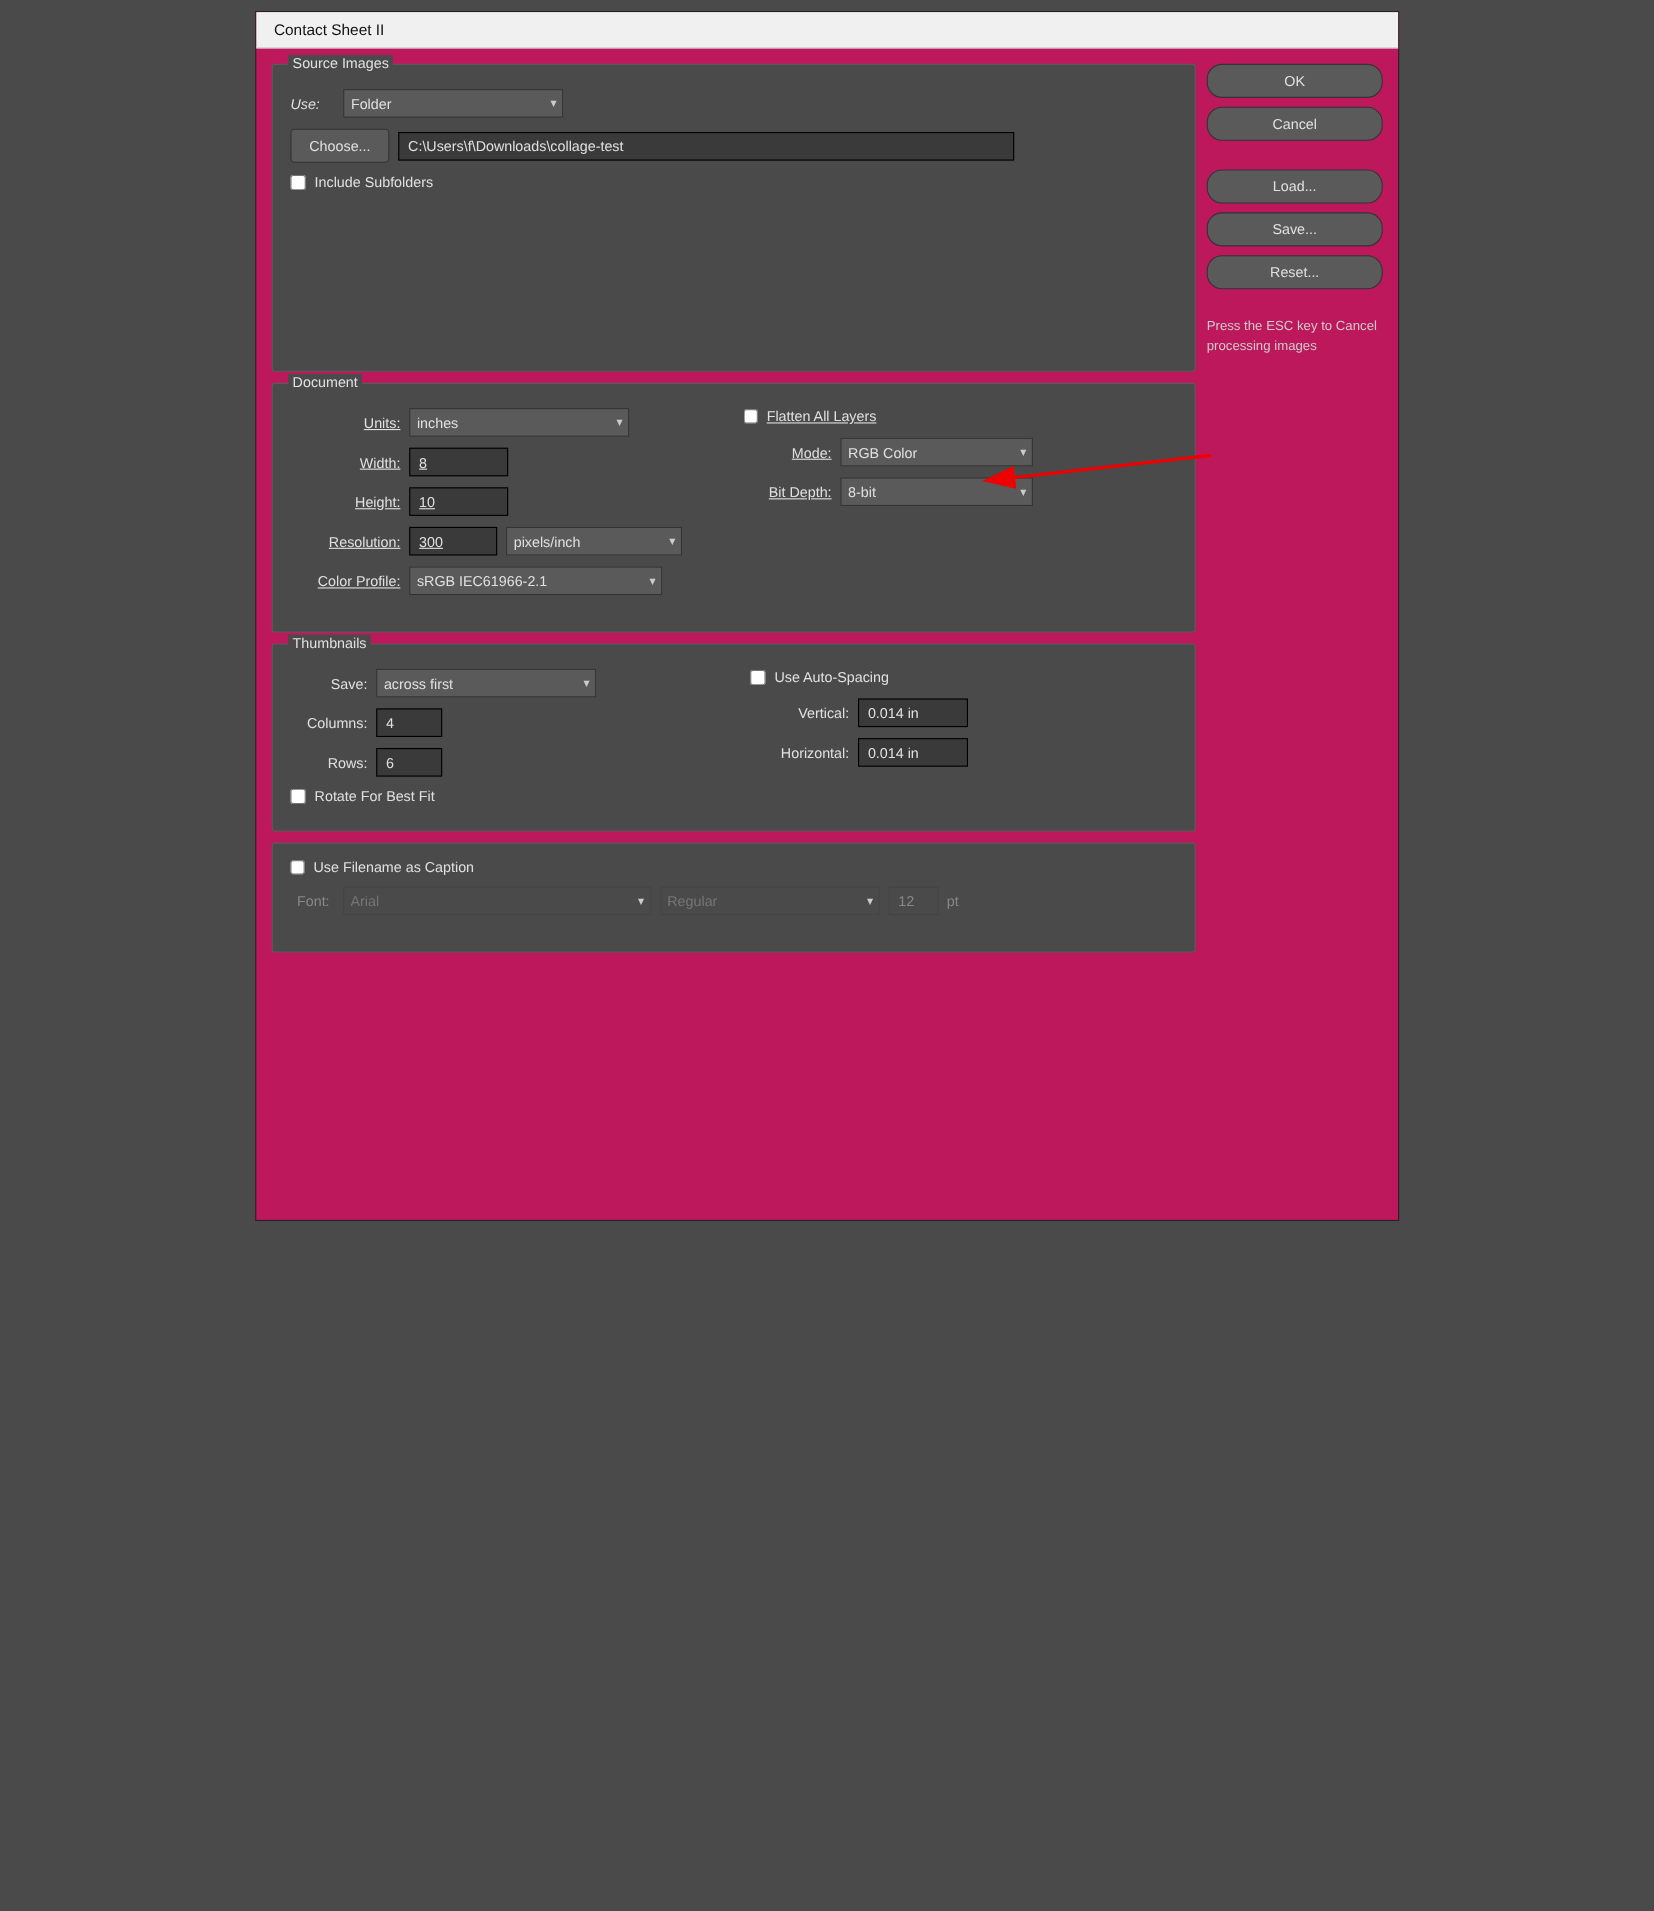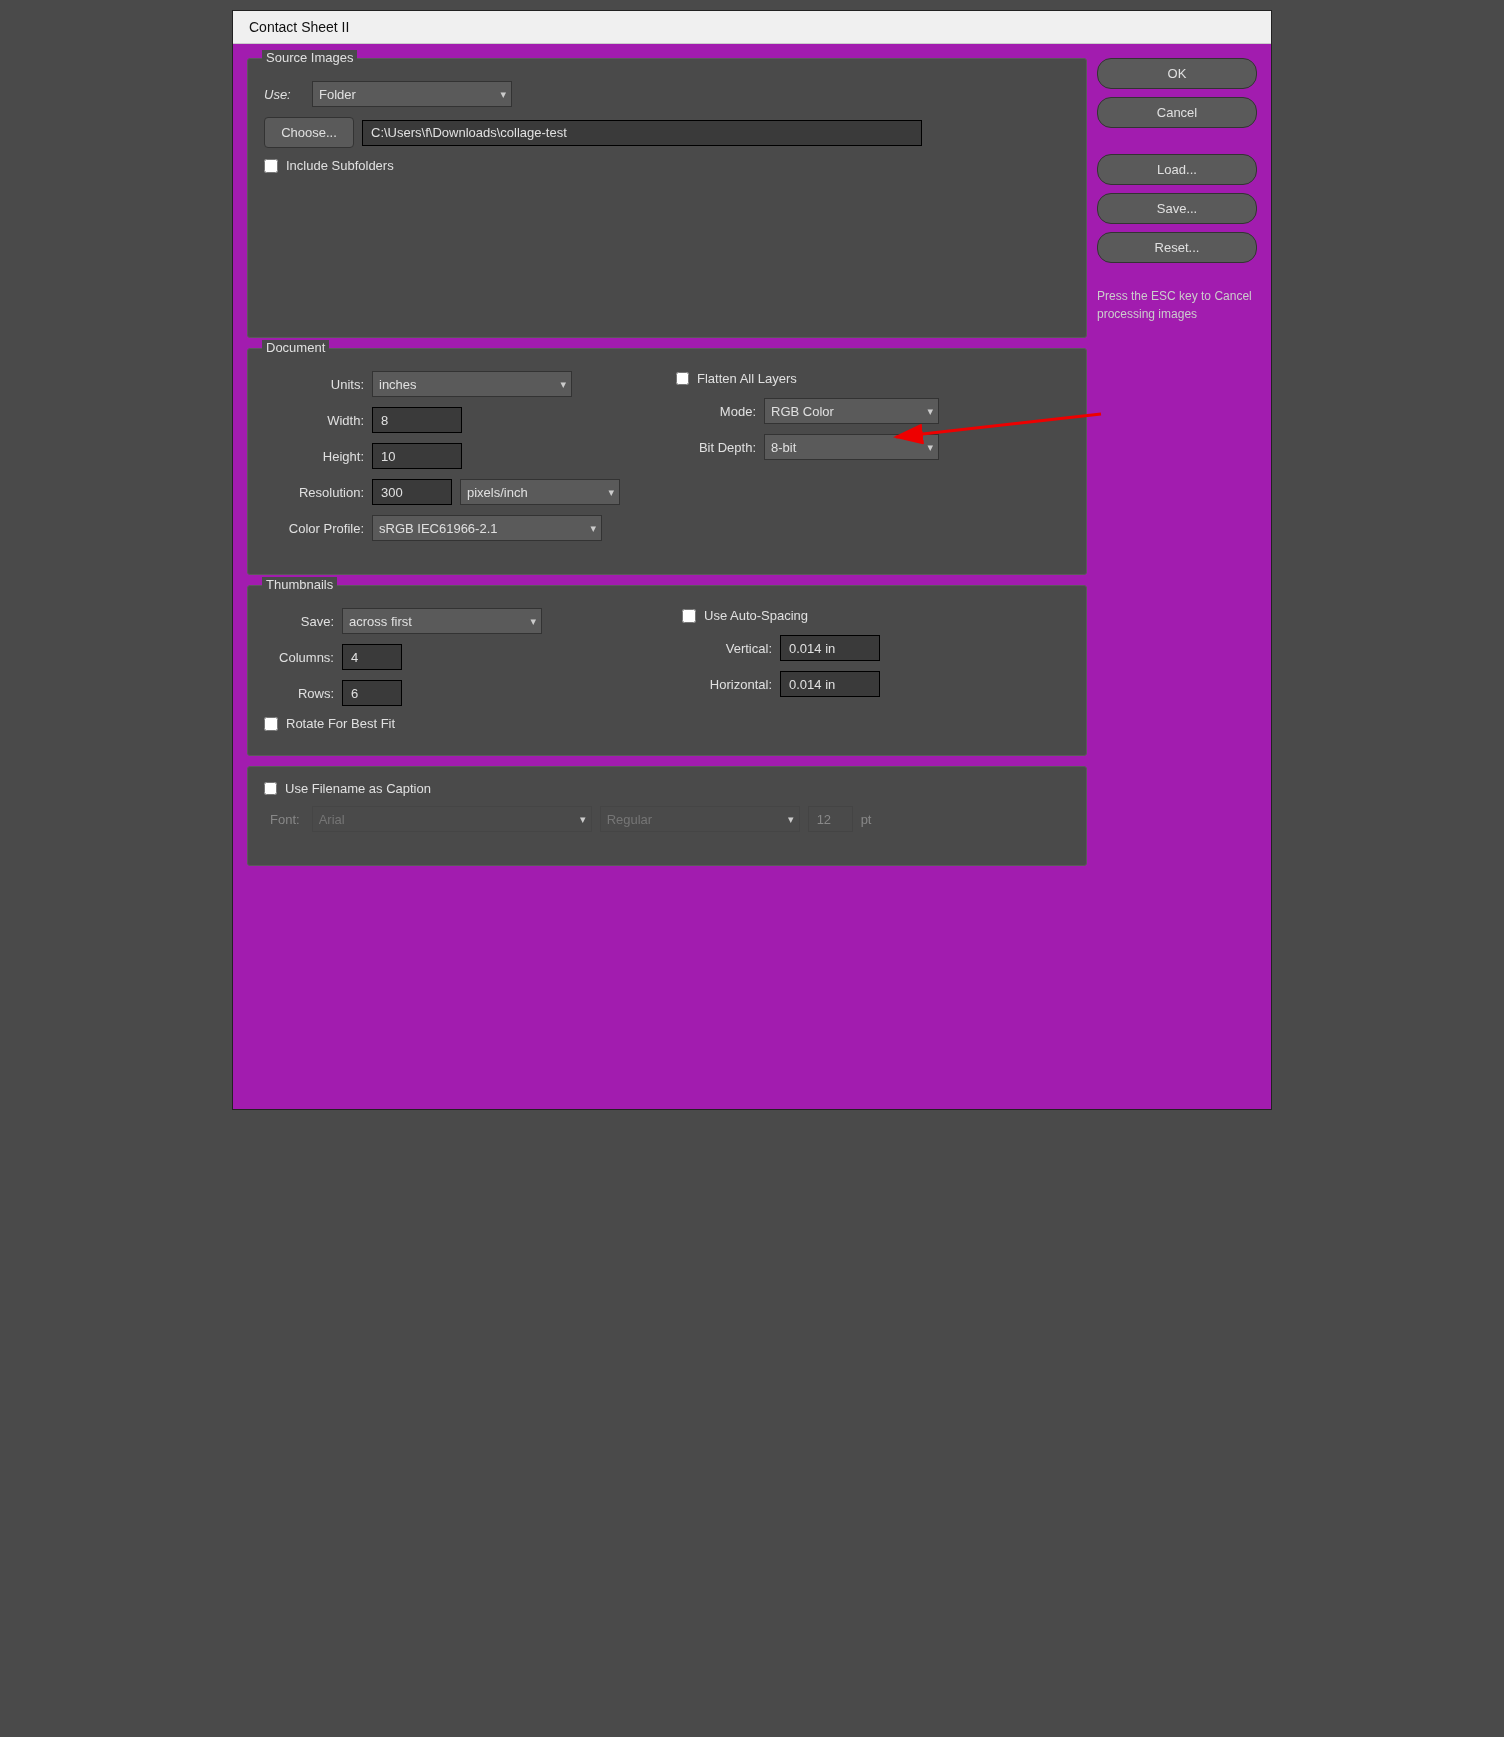--- a/index.html
+++ b/index.html
@@ -8,21 +8,21 @@
       font-family: 'Segoe UI', Arial, sans-serif;
       font-size: 13px;
       color: #e0e0e0;
       display: flex;
       justify-content: center;
       align-items: flex-start;
       min-height: 100vh;
       padding: 10px;
     }
     .dialog {
-      background: #a21caf;
+      background: #be185d;
       border: 1px solid #222;
       width: 1040px;
       min-height: 1100px;
       position: relative;
     }
     .title-bar {
       background: #f0f0f0;
       color: #111;
       padding: 8px 16px;
       font-size: 14px;
@@ -173,20 +173,21 @@
     .info-text {
       font-size: 12px;
       color: #ccc;
       line-height: 1.5;
       text-align: left;
     }
     
     .two-col {
       display: flex;
       gap: 18px;
+      text-decoration: underline;
     }
     .col-left { flex: 1; }
     .col-right { flex: 1; }
     
     .arrow-annotation {
       position: absolute;
       top: 50px;
       right: -20px;
       pointer-events: none;
       z-index: 10;

